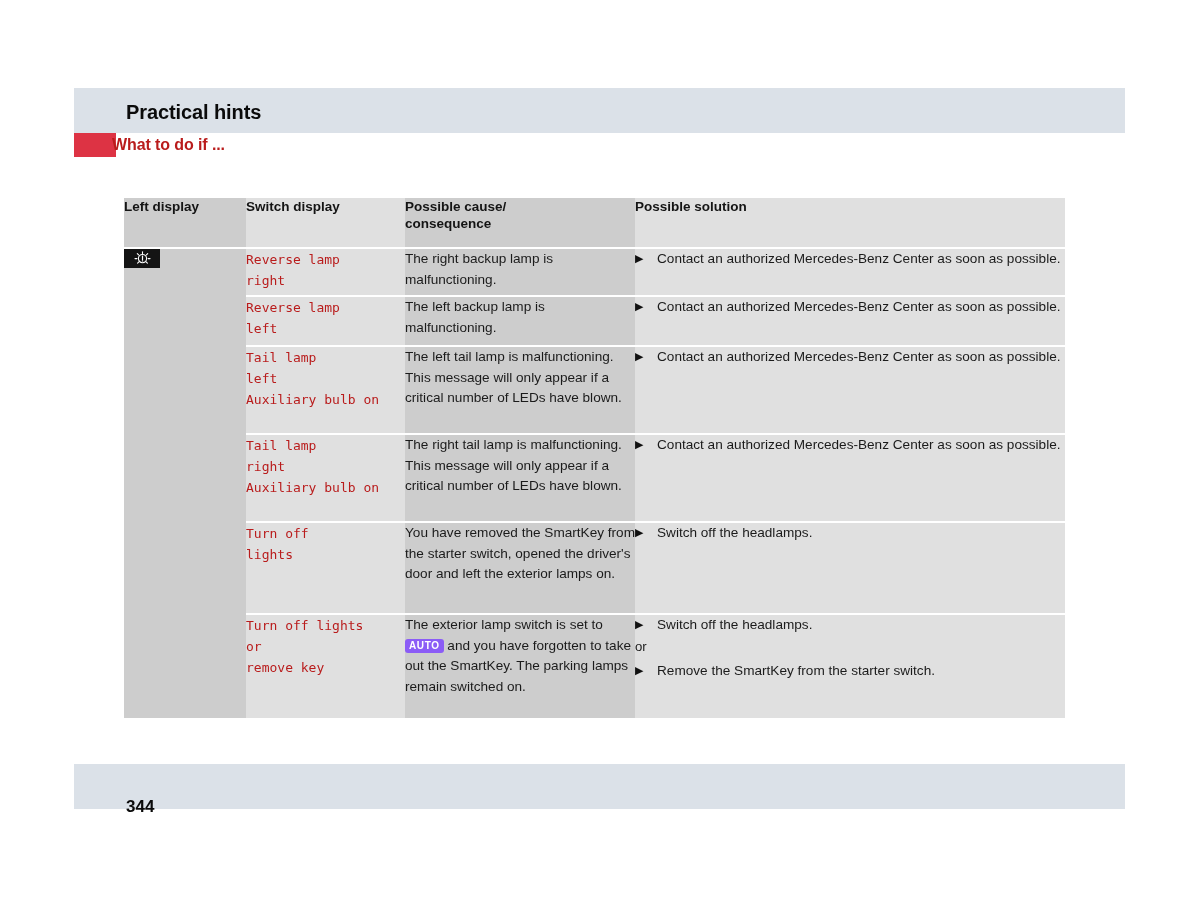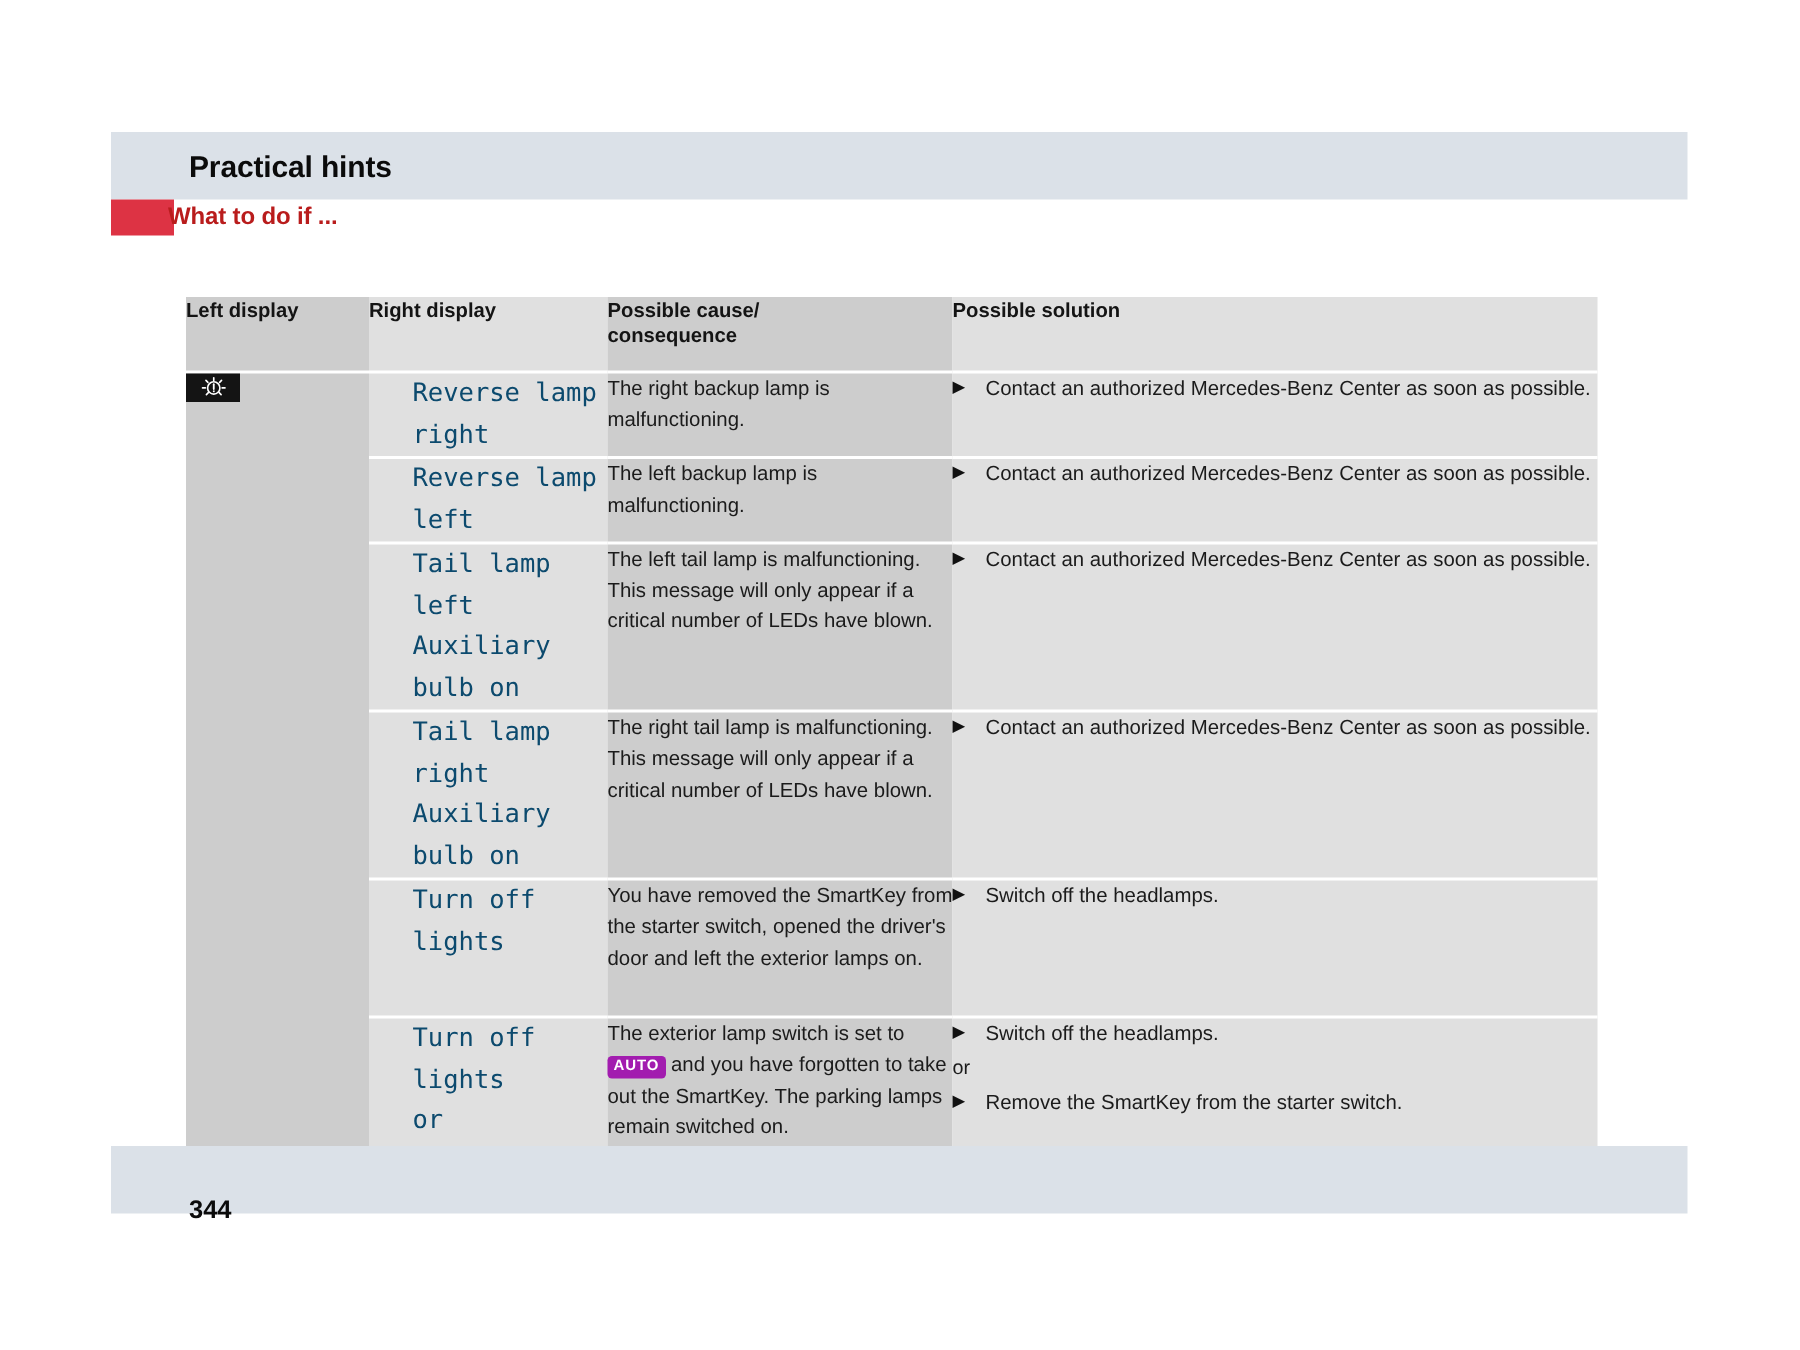--- a/index.html
+++ b/index.html
@@ -90,26 +90,25 @@
 
   
   .body-cell {
     padding: 9px 12px 11px 10px;
     box-sizing: border-box;
     border-top: 2px solid #ffffff;
   }
 
   .mono {
     font-family: "DejaVu Sans Mono", "Liberation Mono", monospace;
-    font-size: 17px;
-    color: #0c4a6e;
+    font-size: 13px;
+    color: #b91c1c;
     line-height: 1.62;
     letter-spacing: 0px;
     white-space: pre-line;
-    padding-left: 29px;
   }
   .cause-text {
     font-size: 13.6px;
     color: #1b1b1b;
     line-height: 1.52;
   }
   .solution-list {
     font-size: 13.6px;
     color: #1b1b1b;
     line-height: 1.5;
@@ -146,21 +145,21 @@
     height: 19px;
     background: #141414;
     position: relative;
     vertical-align: top;
   }
   .tell-tale svg { display: block; margin: 2px auto 0 auto; }
 
   
   .auto-badge {
     display: inline-block;
-    background: #a21caf;
+    background: #8b5cf6;
     color: #ffffff;
     font-size: 10px;
     font-weight: bold;
     letter-spacing: 0.6px;
     padding: 1px 4px 2px 4px;
     border-radius: 3px;
     line-height: 1.15;
     position: relative;
     top: -1px;
   }
@@ -196,21 +195,21 @@
 <table class="table">
   <colgroup>
     <col class="col-1">
       <col class="col-2">
       <col class="col-3">
       <col class="col-4">
   </colgroup>
   <thead>
     <tr>
       <th class="th-cell pad-1 tint-dark">Left display</th>
-      <th class="th-cell tint-light">Right display</th>
+      <th class="th-cell tint-light">Switch display</th>
       <th class="th-cell tint-dark" style="white-space:pre-line;">Possible cause/
 consequence</th>
       <th class="th-cell tint-light">Possible solution</th>
     </tr>
   </thead>
   <tbody id="table-body">
       <tr style="height: 48px;">
         <td class="left-display-cell tint-dark" rowspan="6"><span class="tell-tale"><svg width="17" height="15" viewBox="0 0 17 15">
               <g stroke="#ffffff" stroke-width="1.1" stroke-linecap="round">
                 <line x1="8.5" y1="0.8" x2="8.5" y2="2.6"></line>

